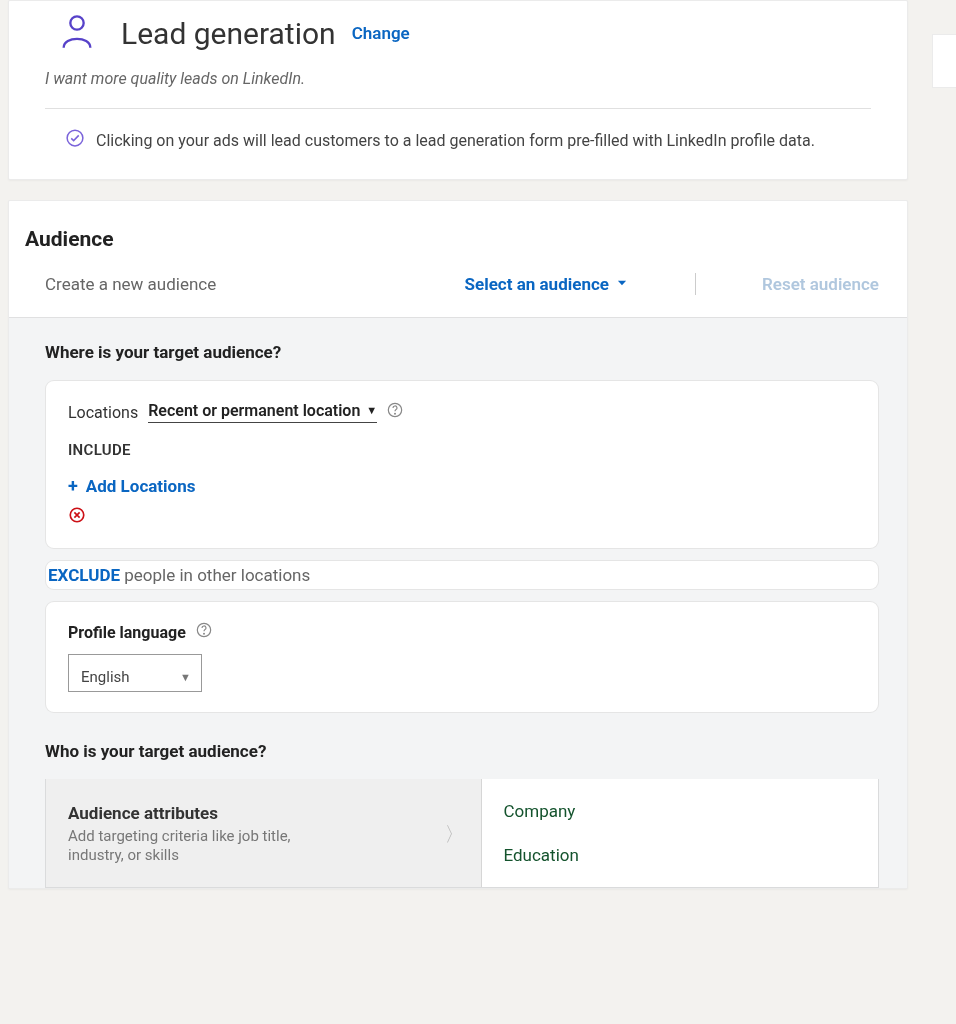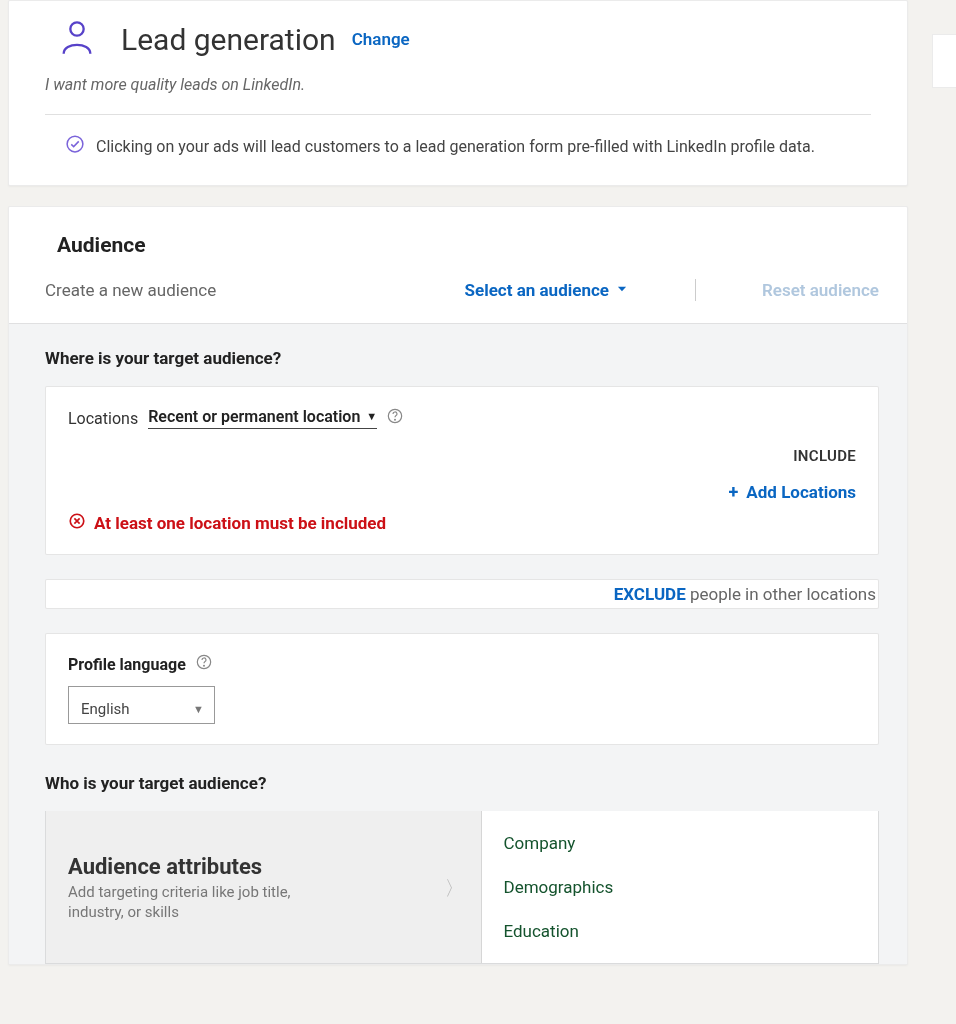--- a/index.html
+++ b/index.html
@@ -4,72 +4,72 @@
   <style>
     * { box-sizing: border-box; margin: 0; padding: 0; font-family: -apple-system, BlinkMacSystemFont, "Segoe UI", Roboto, Helvetica, Arial, sans-serif; }
     body { background: #f3f2ef; padding: 0; width: 956px; height: 1024px; overflow: hidden; position: relative; }
     .main-col { width: 900px; margin-left: 8px; }
     .card { background: #fff; border: 1px solid rgba(0,0,0,0.08); border-radius: 2px; box-shadow: 0 1px 2px rgba(0,0,0,0.04); margin-bottom: 20px; }
     
     
     .peek { position: absolute; left: 932px; top: 34px; width: 40px; height: 54px; background: #fff; border: 1px solid rgba(0,0,0,0.08); display: flex; align-items: center; justify-content: flex-end; padding-right: 0px; font-size: 18px; font-weight: 600; color: #333; }
     
     
-    .obj-head { display: flex; align-items: center; padding: 16px 28px 14px 48px; }
+    .obj-head { display: flex; align-items: center; padding: 10px 28px 14px 48px; }
     .person-icon { color: #5742c9; margin-right: 24px; }
     .obj-title { font-size: 30px; color: #333; font-weight: 400; margin-right: 16px; }
     .change-link { color: #0a66c2; font-weight: 600; font-size: 17px; cursor: pointer; }
     .obj-sub { font-style: italic; color: #666; font-size: 16px; padding: 0 28px 20px 36px; }
     .obj-divider { border: none; border-top: 1px solid rgba(0,0,0,0.12); margin: 0 36px; }
     .obj-info { display: flex; align-items: center; padding: 20px 36px 28px 57px; color: #444; font-size: 16px; }
     .check-circle { color: #7a63da; margin-right: 12px; flex-shrink: 0; }
     
     
-    .aud-head { padding: 26px 28px 10px 48px; }
+    .aud-head { padding: 26px 28px 10px 16px; }
     .aud-title { font-size: 21px; font-weight: 700; color: #222; }
     .aud-row { display: flex; align-items: center; justify-content: space-between; padding: 12px 28px 22px 36px; }
     .aud-create { color: #666; font-size: 17px; }
     .aud-actions { display: flex; align-items: center; gap: 48px; }
     .select-aud { color: #0a66c2; font-weight: 700; font-size: 17px; cursor: pointer; display: flex; align-items: center; }
     .select-aud .caret { margin-left: 6px; }
     .vdiv { width: 1px; height: 22px; background: rgba(0,0,0,0.2); margin: 0 18px; }
     .reset { color: #b0c7de; font-weight: 600; font-size: 17px; pointer-events: none; }
     
     .aud-body { background: #f3f4f5; border-top: 1px solid rgba(0,0,0,0.08); padding: 24px 28px 0 36px; }
     .sec-title { font-size: 17px; font-weight: 700; color: #222; margin-bottom: 18px; }
-    .sub-card { background: #fff; border: 1px solid rgba(0,0,0,0.1); border-radius: 2px; padding: 20px 22px; margin-bottom: 24px; text-align: right; }
+    .sub-card { background: #fff; border: 1px solid rgba(0,0,0,0.1); border-radius: 9px; padding: 20px 22px; margin-bottom: 11px; }
     .loc-row { display: flex; align-items: center; margin-bottom: 18px; }
     .loc-label { font-size: 16px; color: #333; margin-right: 10px; }
     .loc-select { font-size: 16px; font-weight: 600; color: #222; border-bottom: 1px solid #444; display: inline-flex; align-items: center; padding-bottom: 2px; cursor: pointer; }
     .loc-select .tri { margin-left: 6px; font-size: 11px; }
     .help-icon { color: #888; margin-left: 10px; cursor: pointer; }
     .include-label { font-size: 15px; font-weight: 600; color: #333; letter-spacing: 0.3px; margin-bottom: 16px; }
     .add-loc { color: #0a66c2; font-weight: 700; font-size: 17px; display: inline-flex; align-items: center; cursor: pointer; margin-bottom: 10px; }
     .add-loc .plus { font-size: 18px; font-weight: 700; margin-right: 8px; }
     .error-row { display: flex; align-items: center; color: #cc1016; font-weight: 700; font-size: 17px; }
     .error-row .x-circle { margin-right: 8px; flex-shrink: 0; }
     .exclude-row { font-size: 17px; color: #666; padding: 4px 2px; }
     .exclude-row .ex-kw { color: #0a66c2; font-weight: 700; }
     .profile-lang-row { display: flex; align-items: center; margin-bottom: 12px; }
     .profile-lang-label { font-size: 16px; font-weight: 700; color: #222; margin-right: 8px; }
-    .lang-select { border: 1px solid rgba(0,0,0,0.4); height: 38px; width: 147px; display: flex; align-items: center; justify-content: space-between; padding: 8px 10px 0 12px; font-size: 15px; color: #444; cursor: pointer; }
+    .lang-select { border: 1px solid rgba(0,0,0,0.4); height: 38px; width: 134px; display: flex; align-items: center; justify-content: space-between; padding: 8px 10px 0 12px; font-size: 15px; color: #444; cursor: pointer; }
     .lang-select .tri { color: #777; font-size: 11px; }
     
     .who-block { margin-top: 28px; }
     .build-head { background: #fff; border: 1px solid rgba(0,0,0,0.1); border-bottom: none; padding: 18px 22px; font-size: 17px; color: #666; }
     .build-head .b { font-weight: 700; color: #222; }
     .search-row { background: #fff; border: 1px solid rgba(0,0,0,0.1); display: flex; align-items: center; justify-content: space-between; padding: 14px 22px; }
     .search-ctl { display: flex; align-items: center; border-bottom: 1px solid rgba(0,0,0,0.3); padding-bottom: 4px; width: 370px; }
     .search-ctl .mag { color: #aaa; margin-right: 10px; flex-shrink: 0; }
     .search-ctl input { border: none; outline: none; font-size: 17px; color: #333; width: 100%; background: transparent; }
     .search-ctl input::placeholder { color: #999; }
     .learn-link { color: #0a66c2; font-weight: 700; font-size: 17px; cursor: pointer; }
     .attr-row { display: flex; border: 1px solid rgba(0,0,0,0.1); border-top: none; }
     .attr-left { background: #efefef; flex: 1; padding: 20px 16px 18px 22px; display: flex; align-items: center; justify-content: space-between; border-right: 1px solid rgba(0,0,0,0.1); }
-    .attr-left-text .t { font-size: 22px; font-weight: 700; color: #333; margin-bottom: 4px; }
+    .attr-left-text .t { font-size: 17px; font-weight: 700; color: #333; margin-bottom: 4px; }
     .attr-left-text .s { font-size: 15px; color: #777; line-height: 1.3; max-width: 270px; }
     .chev-r { color: #bbb; font-size: 20px; }
     .attr-right { background: #fff; flex: 1; padding: 10px 0; }
     .attr-item { padding: 12px 22px; font-size: 17px; color: #14532d; cursor: pointer; }
   </style>
 </head>
 <body>
 
 <div class="main-col">
 
@@ -140,21 +140,20 @@
           <span class="plus">+</span>
           <span>Add Locations</span>
         </div>
         <div class="error-row">
           <span class="x-circle">
             <svg width="18" height="18" viewBox="0 0 24 24" fill="none" stroke="currentColor" stroke-width="2.2">
               <circle cx="12" cy="12" r="9"></circle>
               <path d="M8.5 8.5 L15.5 15.5 M15.5 8.5 L8.5 15.5"></path>
             </svg>
           </span>
-          <span>At least one location must be included</span>
         </div>
       </div>
 
       <div class="sub-card exclude-row">
         <span class="ex-kw">EXCLUDE</span><span> people in other locations</span>
       </div>
 
       <div class="sub-card">
         <div class="profile-lang-row">
           <span class="profile-lang-label">Profile language</span>
@@ -180,21 +179,20 @@
         <div class="attr-row">
           <div class="attr-left">
             <div class="attr-left-text">
               <div class="t">Audience attributes</div>
               <div class="s">Add targeting criteria like job title, industry, or skills</div>
             </div>
             <span class="chev-r">〉</span>
           </div>
           <div class="attr-right">
             <div class="attr-item">Company</div>
-            <div class="attr-item">Demographics</div>
             <div class="attr-item">Education</div>
           </div>
         </div>
       </div>
     </div>
   </div>
 
 </div>
 
 <div class="peek">

